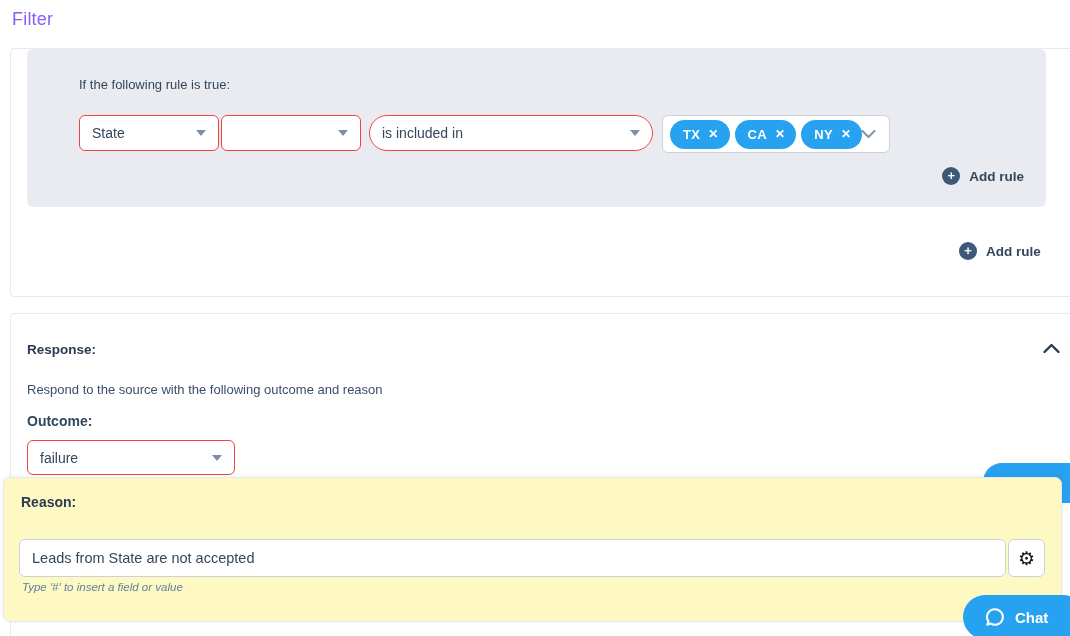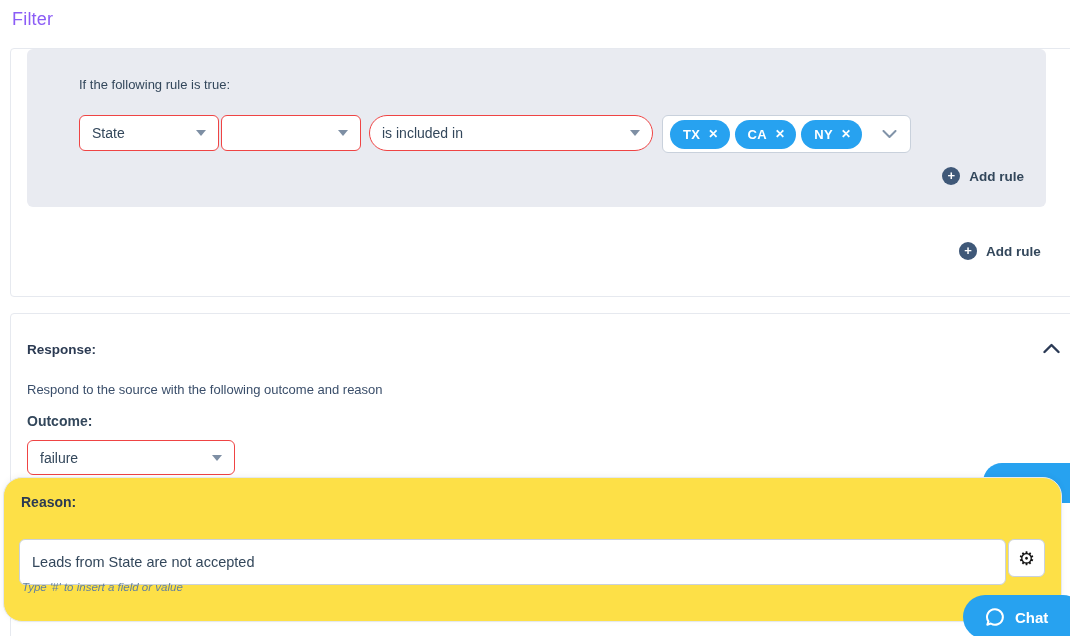--- a/index.html
+++ b/index.html
@@ -27,21 +27,21 @@
   }
   .sel-field    { left:52px;  width:140px; }
   .sel-subfield { left:194px; width:140px; }
   .sel-operator { left:342px; width:284px;border-radius:18px; }
   .tri {
     position:absolute; right:12px; top:50%; margin-top:-3px; width:0; height:0;
     border-left:5px solid transparent; border-right:5px solid transparent;
     border-top:6px solid #7e8fa4;
   }
   .multiselect {
-    position:absolute; left:635px; top:66px; width:249px; height:38px;
+    position:absolute; left:635px; top:66px; width:228px; height:38px;
     background:#fff; border:1px solid #c9d1dc; border-radius:6px;
     display:flex; align-items:center; gap:5px; padding:0 34px 0 7px; cursor:pointer;
   }
   .tag {
     display:inline-flex; align-items:center; gap:8px; height:29px;
     background:#27a2f0; color:#fff; border-radius:15px; padding:0 11px 0 13px;
     font-size:13px; font-weight:bold; letter-spacing:.3px;
   }
   .tag-x { font-size:12px; font-weight:bold; cursor:pointer; line-height:1; }
   .multi-chevron { position:absolute; right:13px; top:50%; margin-top:-4px; }
@@ -68,26 +68,26 @@
   .outcome-label { position:absolute; left:16px; top:99px; font-size:14px; font-weight:600; color:#33475b; }
   .sel-outcome { left:16px; top:126px; width:208px; height:35px; }
   
   .partial-blue {
     position:absolute; left:983px; top:463px; width:110px; height:40px;
     background:#27a2f0; border:none; border-radius:19px; z-index:1; cursor:pointer;
   }
   
   .reason-panel {
     position:absolute; left:3px; top:477px; width:1059px; height:145px; z-index:2;
-    background:#fde047; border:1px solid #e4e8ee; border-radius:19px;
+    background:#fef9c3; border:1px solid #e4e8ee; border-radius:7px;
     box-shadow:0 -1px 6px rgba(27,43,66,.05);
   }
   .reason-label { position:absolute; left:17px; top:16px; font-size:14px; font-weight:bold; color:#2b3a52; }
   .reason-input {
-    position:absolute; left:15px; top:61px; width:987px; height:46px;
+    position:absolute; left:15px; top:61px; width:987px; height:38px;
     border:1px solid #c9d1dc; border-radius:6px; padding:0 12px;
     font-family:"Liberation Sans", sans-serif; font-size:14.5px; color:#33475b; outline:none; background:#fff;
   }
   .gear-btn {
     position:absolute; left:1004px; top:61px; width:37px; height:38px;
     background:#fff; border:1px solid #c9d1dc; border-radius:6px; cursor:pointer;
     display:flex; align-items:center; justify-content:center;
     font-size:19px; color:#141414; line-height:1;
   }
   .reason-hint { position:absolute; left:18px; top:103px; font-style:italic; font-size:11.5px; color:#62809f; }

